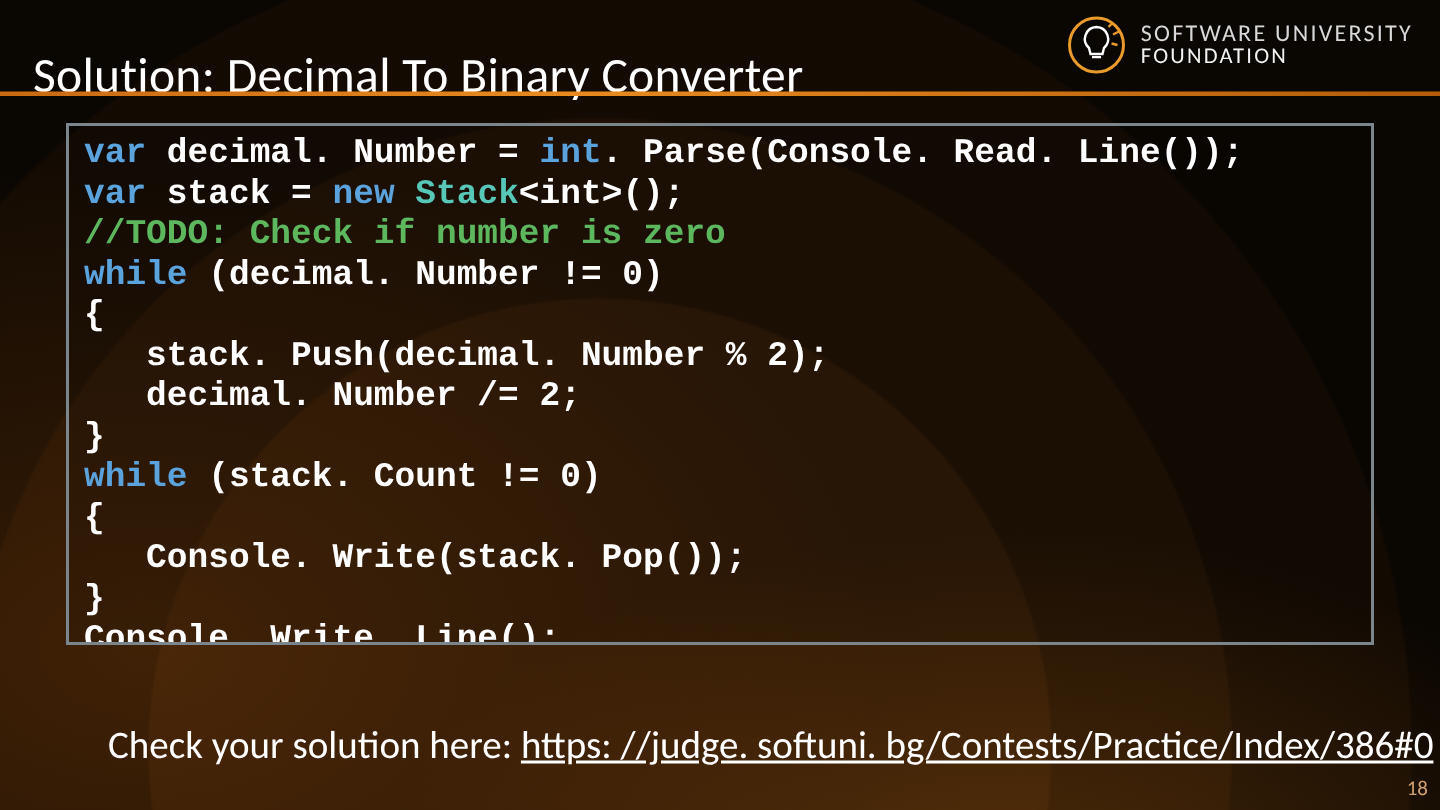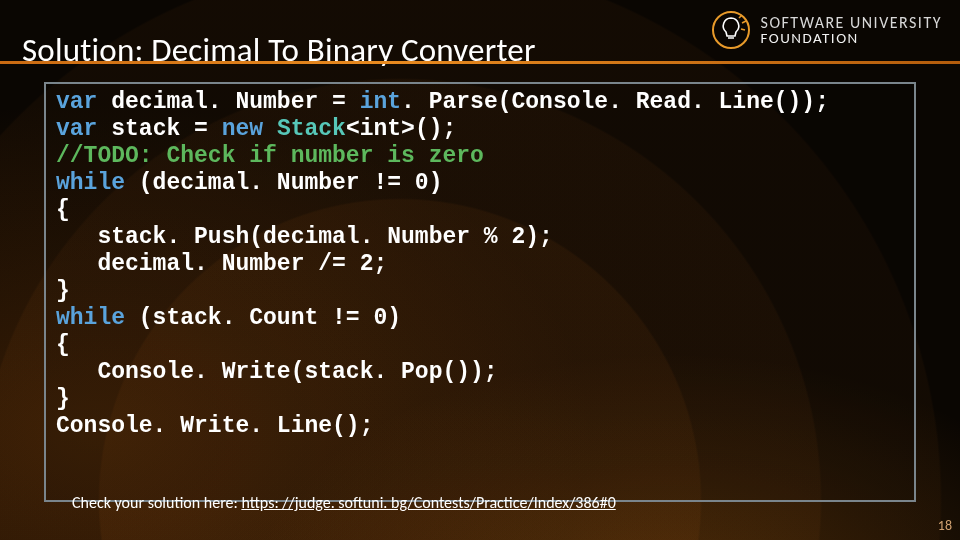--- a/index.html
+++ b/index.html
@@ -76,42 +76,42 @@
     font-size: 15px;
     letter-spacing: 1.5px;
     font-weight: 400;
     color: #f2f2f2;
   }
   .codebox {
     position: absolute;
     left: 44px;
     top: 82px;
     width: 872px;
-    height: 420px;
+    height: 348px;
     border: 2px solid #7a858c;
     background: rgba(10,10,10,0.15);
     box-sizing: border-box;
     padding: 5px 10px 5px 10px;
     font-family: Consolas, "Courier New", monospace;
     font-size: 23px;
     line-height: 27px;
     font-weight: 700;
     color: #ffffff;
     white-space: pre;
     overflow: hidden;
   }
   .slot { display:inline; }
   .kw  { color: #5aa3dc; }   
   .typ { color: #57c7b8; }   
   .cmt { color: #5db85d; }   
   .checkline {
     position: absolute;
     left: 72px;
     bottom: 28px;
-    font-size: 16px;
+    font-size: 26px;
     color: #ffffff;
   }
   .checkline a, .checkline .lnk {
     color: #ffffff;
     text-decoration: underline;
   }
   .pagenum {
     position: absolute;
     right: 8px;
     bottom: 6px;

